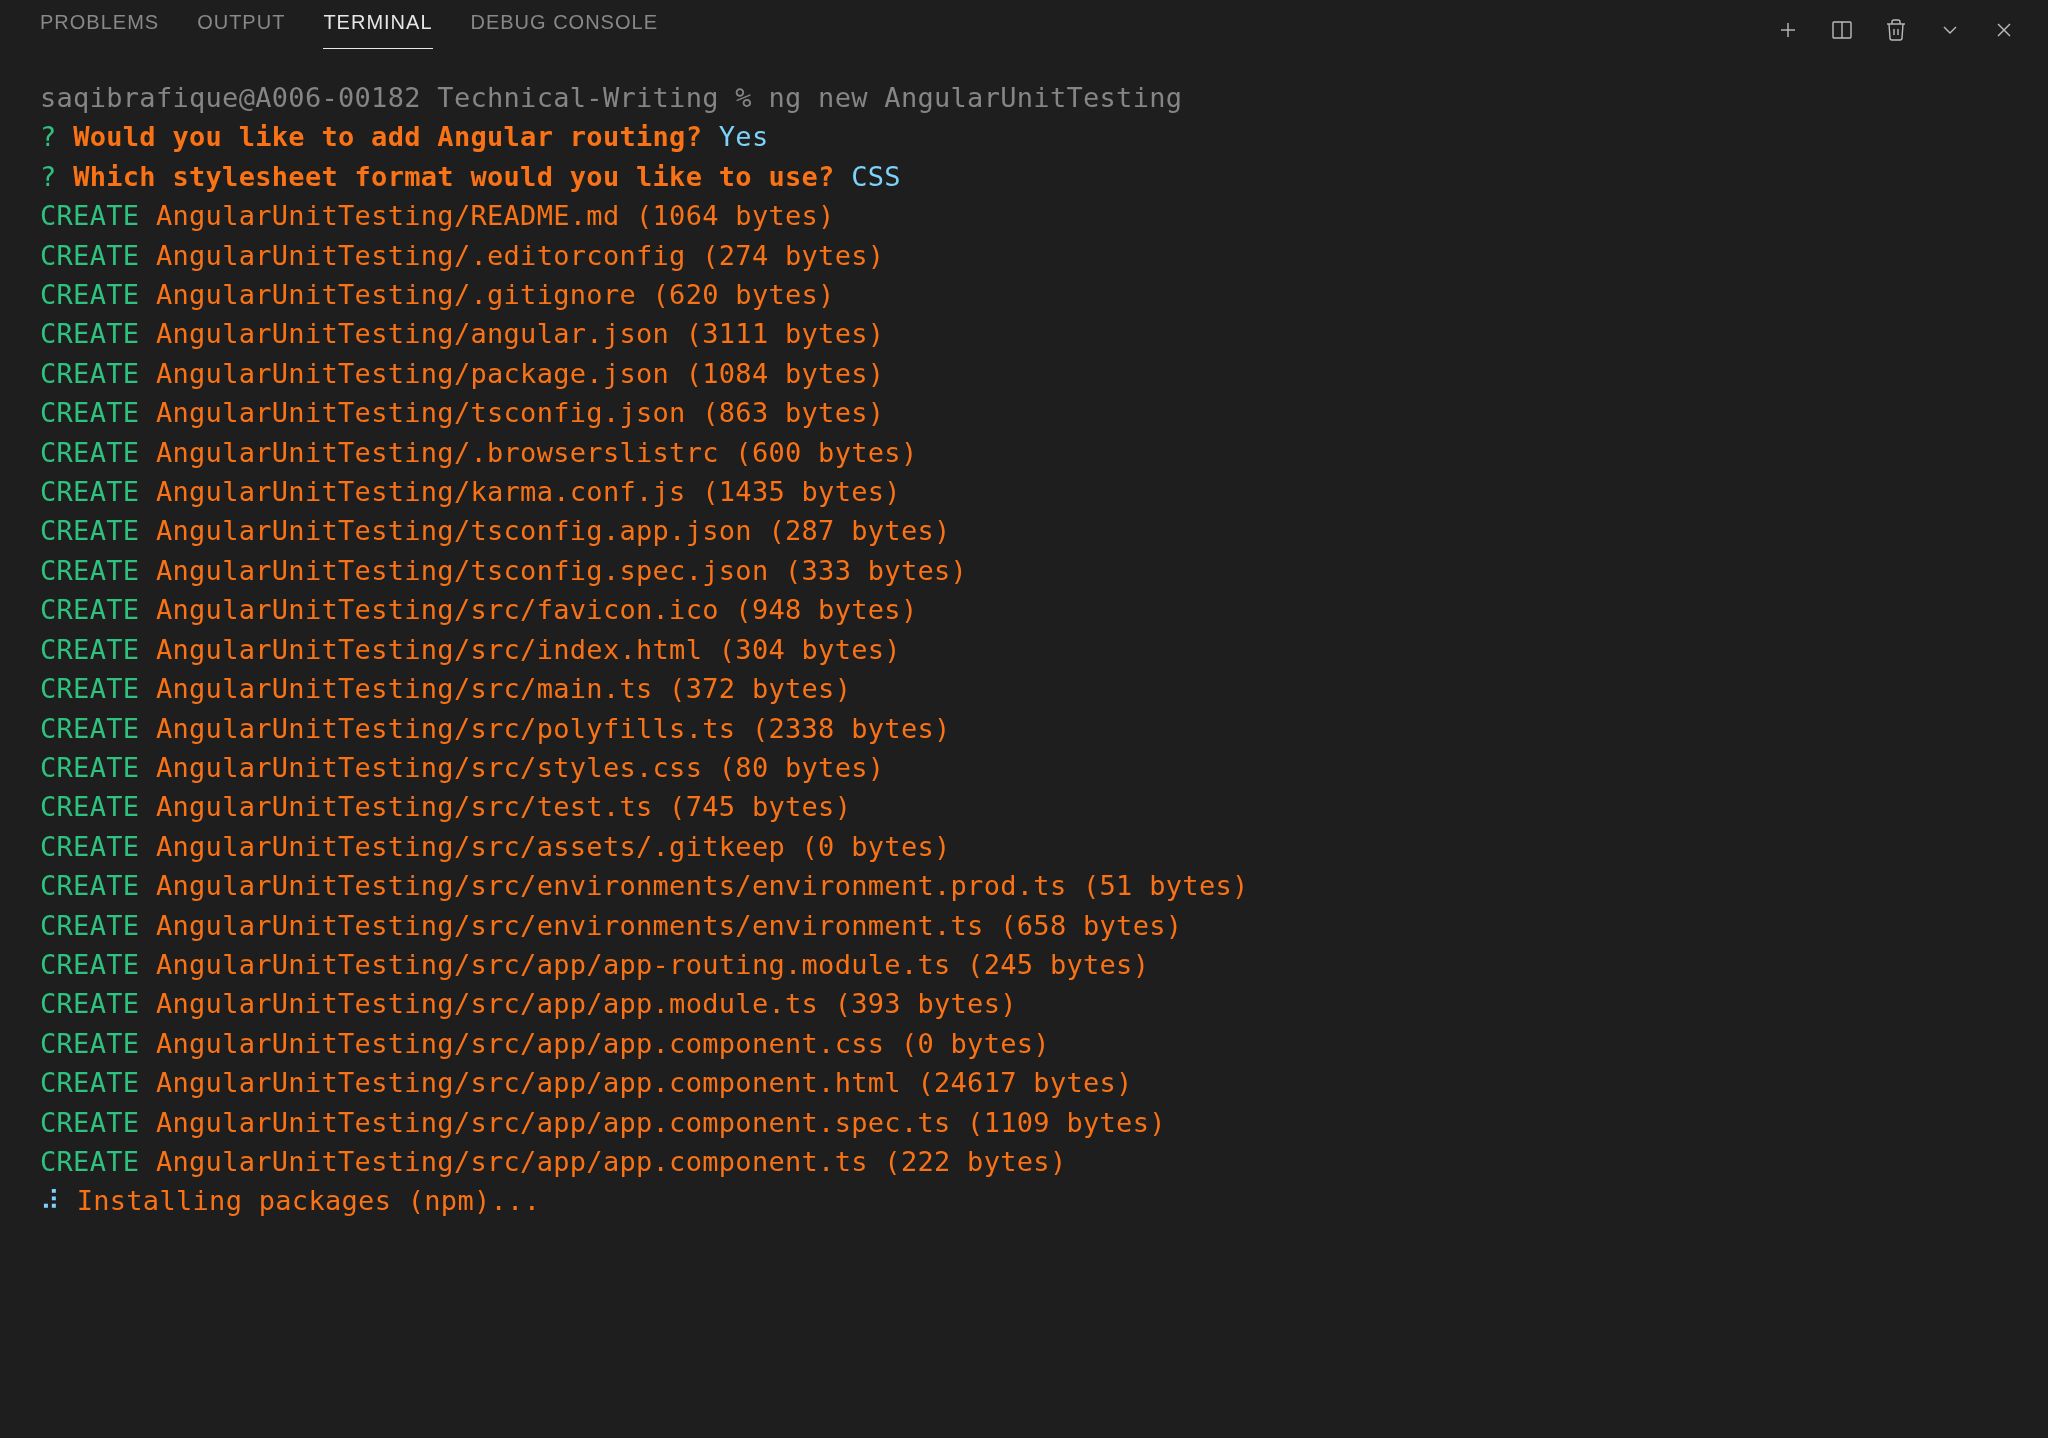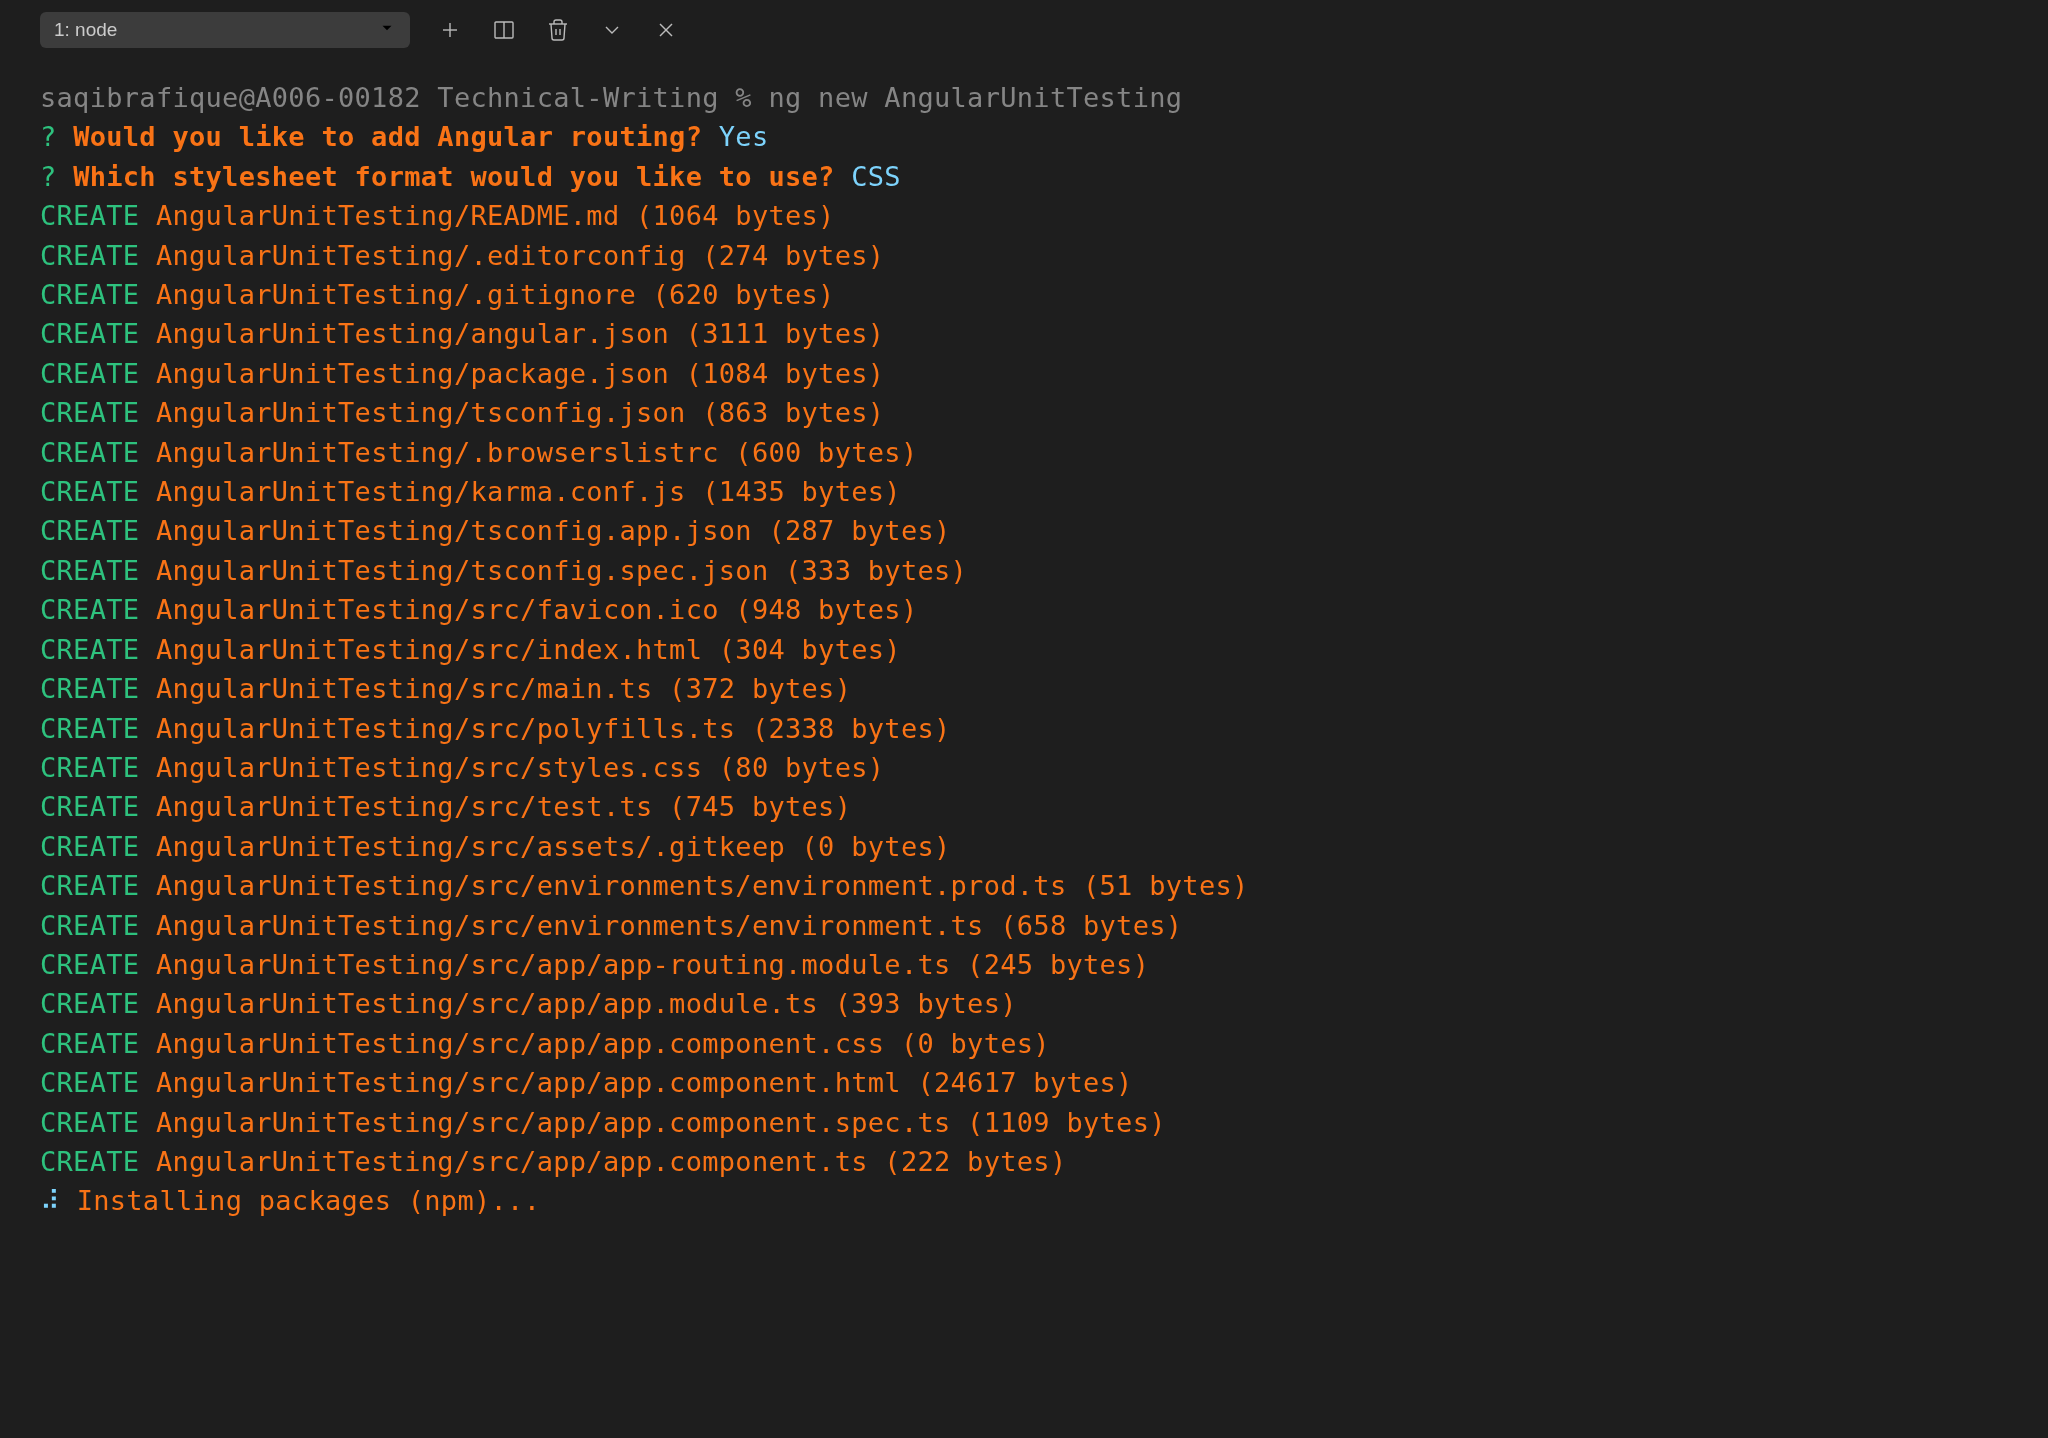--- a/index.html
+++ b/index.html
@@ -76,29 +76,27 @@
   .c-green  { color: #2ec27e; }
   .c-cyan   { color: #7dd3fc; }
   .c-bold   { color: #f97316; font-weight: 600; }
   .c-plain  { color: #f97316; }
   .chev { width:18px; height:18px; }
 </style>
 </head>
 <body>
 
 <div class="panel-header">
+  <div class="tabs">
+    <div class="tab">PROBLEMS</div>
+    <div class="tab">OUTPUT</div>
+    <div class="tab active">TERMINAL</div>
+    <div class="tab">DEBUG CONSOLE</div>
+  </div>
   <div class="controls">
-    <div class="terminal-select">
-      <span>1: node</span>
-      <span>
-        <svg class="chev" viewBox="0 0 24 24">
-            <polyline points="6 9 12 15 18 9"></polyline>
-          </svg>
-      </span>
-    </div>
     <div class="icon-btn">
       <svg viewBox="0 0 24 24">
           <line x1="12" y1="5" x2="12" y2="19"></line>
           <line x1="5" y1="12" x2="19" y2="12"></line>
         </svg>
     </div>
     <div class="icon-btn">
       <svg viewBox="0 0 24 24">
           <rect x="3" y="4" width="18" height="16" rx="1"></rect>
           <line x1="12" y1="4" x2="12" y2="20"></line>

